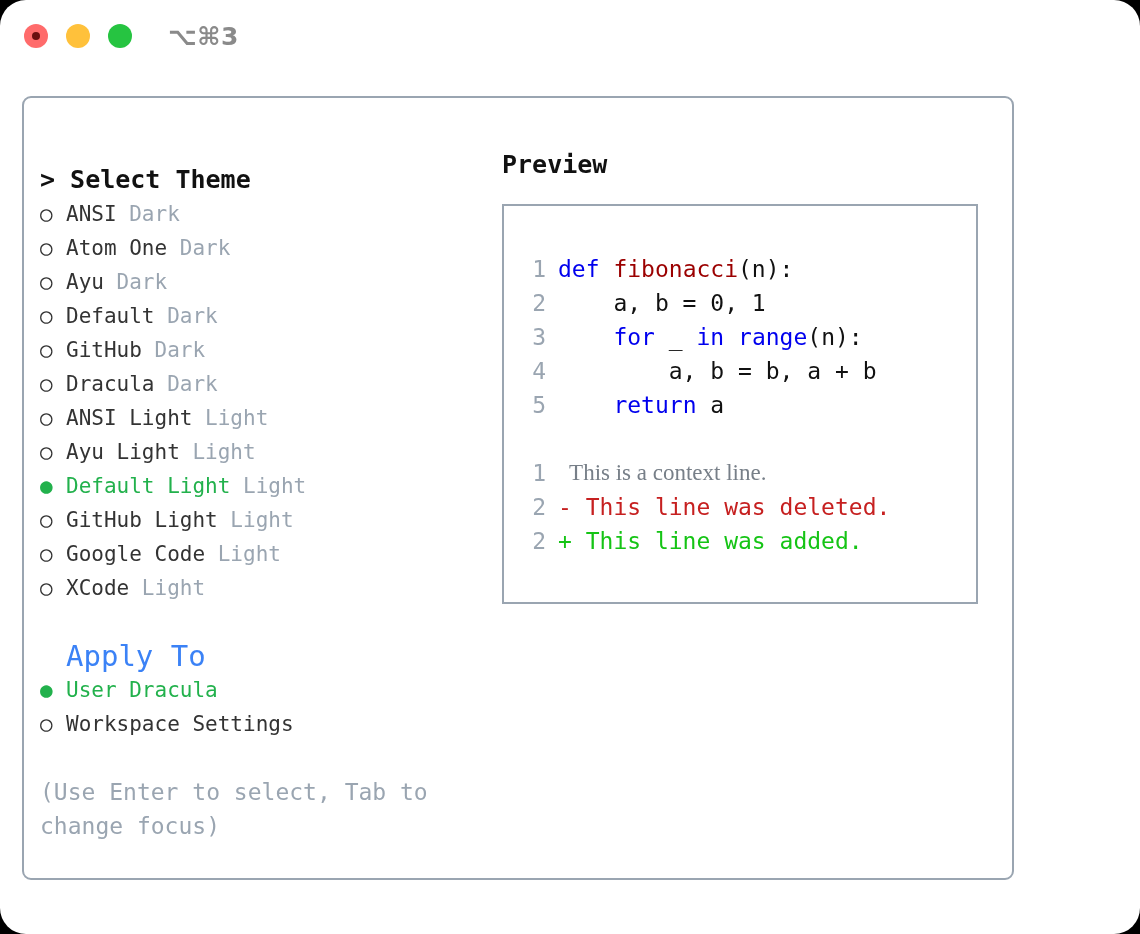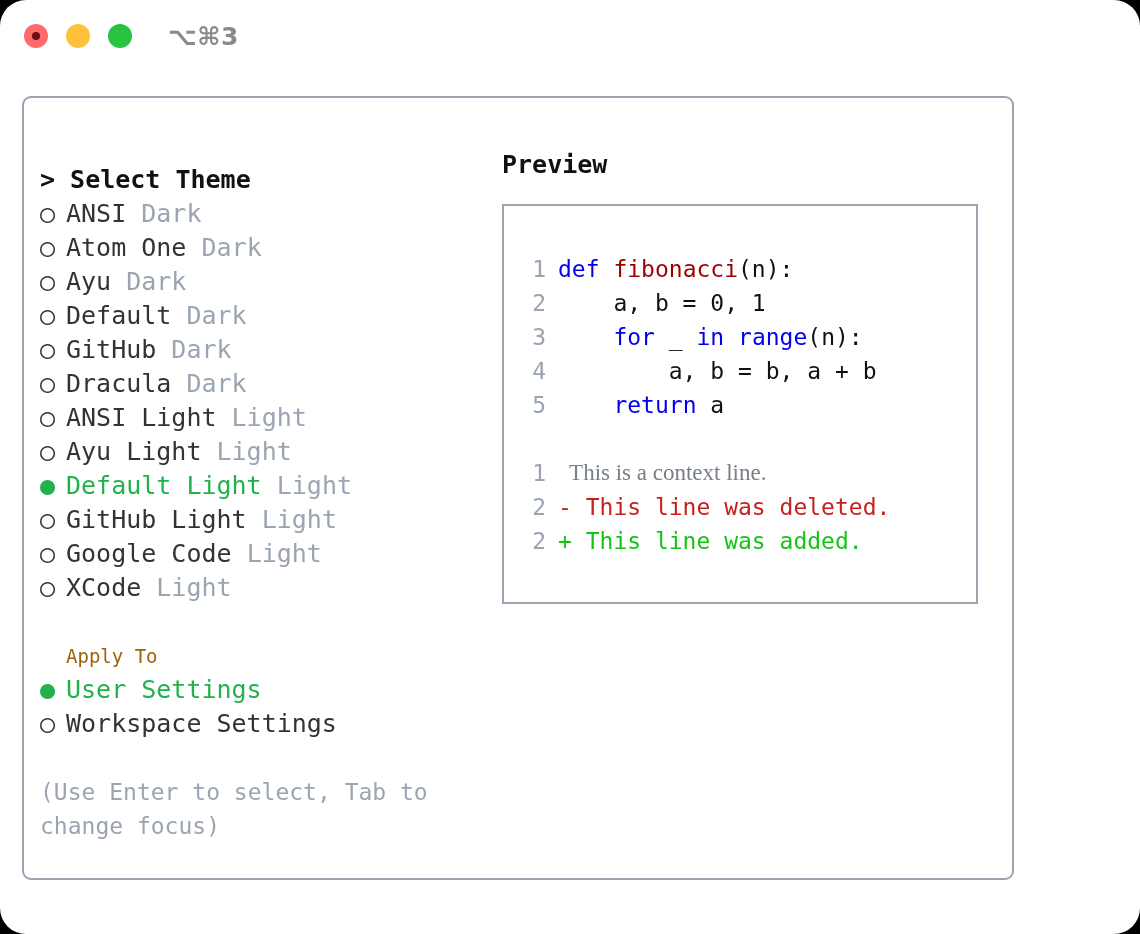--- a/index.html
+++ b/index.html
@@ -97,42 +97,42 @@
 
   .list-header {
     font-size: 25px;
     font-weight: bold;
     color: #111111;
     line-height: 34px;
     white-space: pre;
   }
 
   .opt-row {
-    font-size: 25px;
+    font-size: 21px;
     line-height: 34px;
     color: #333333;
     white-space: pre;
     display: block;
   }
   .bullet {
     display: inline-block;
     width: 26px;
     color: #333333;
   }
   .bullet.on { color: #22b14c; }
   .opt-label { color: #333333; }
   .opt-row.selected .opt-label { color: #22b14c; }
   .opt-tag {
     color: #9aa5b1;
   }
 
   .section-head {
-    font-size: 19px;
-    line-height: 34px;
-    color: #a16207;
+    font-size: 29px;
+    line-height: 34px;
+    color: #3b82f6;
     white-space: pre;
     padding-left: 26px;
   }
 
   .spacer-lg { height: 34px; }
 
   .hint {
     margin-top: 34px;
     font-size: 23px;
     line-height: 34px;
@@ -222,21 +222,21 @@
             <div class="opt-row"><span class="bullet">○</span><span class="opt-label">GitHub Light</span><span class="opt-tag"> Light</span></div>
             <div class="opt-row"><span class="bullet">○</span><span class="opt-label">Google Code</span><span class="opt-tag"> Light</span></div>
             <div class="opt-row"><span class="bullet">○</span><span class="opt-label">XCode</span><span class="opt-tag"> Light</span></div>
           </div>
 
         <div class="spacer-lg"></div>
 
         <div class="section-head">Apply To</div>
 
         <div id="apply-list">
-            <div class="opt-row selected"><span class="bullet on">●</span><span class="opt-label">User Settings</span></div>
+            <div class="opt-row selected"><span class="bullet on">●</span><span class="opt-label">User Dracula</span></div>
             <div class="opt-row"><span class="bullet">○</span><span class="opt-label">Workspace Settings</span></div>
           </div>
 
         <div class="hint">(Use Enter to select, Tab to change focus)</div>
       </div>
 
       <div class="right-col">
         <div class="preview-title">Preview</div>
 
         <div class="preview-box">

